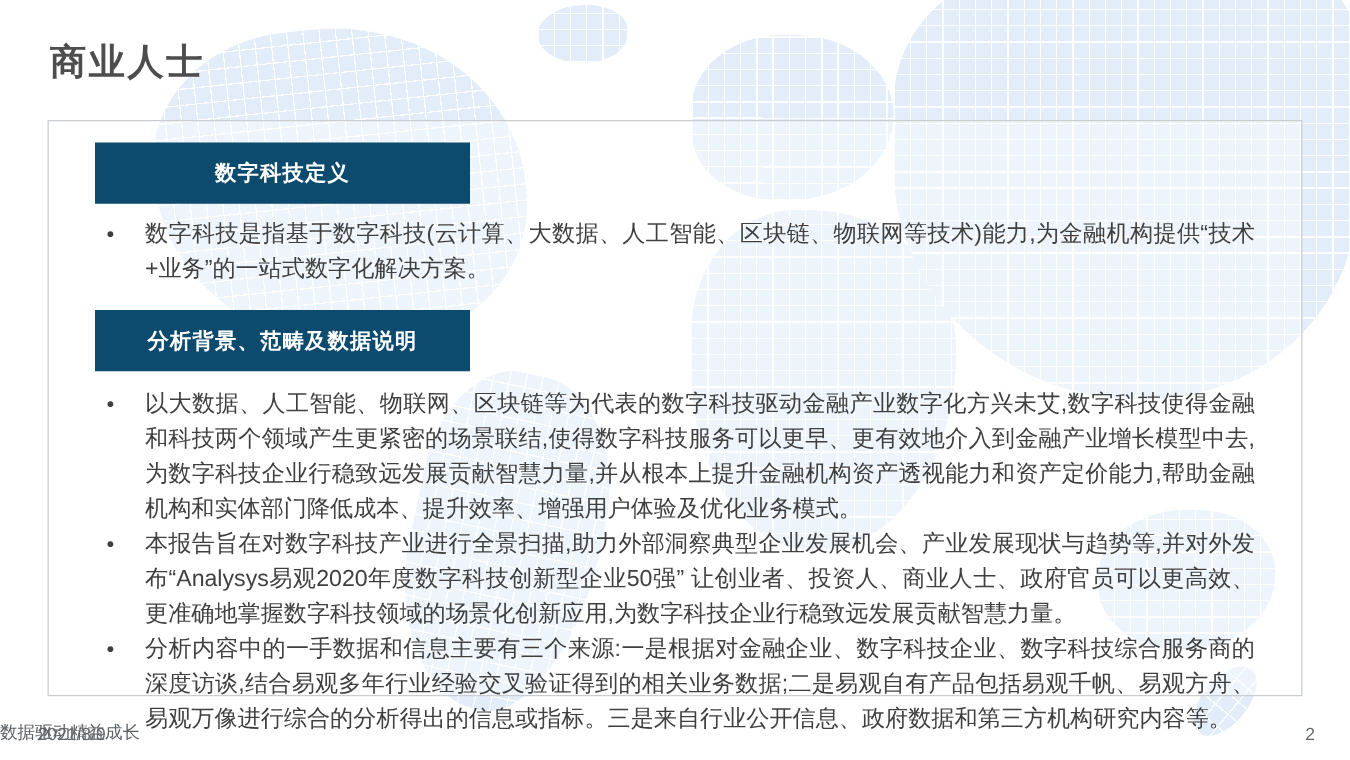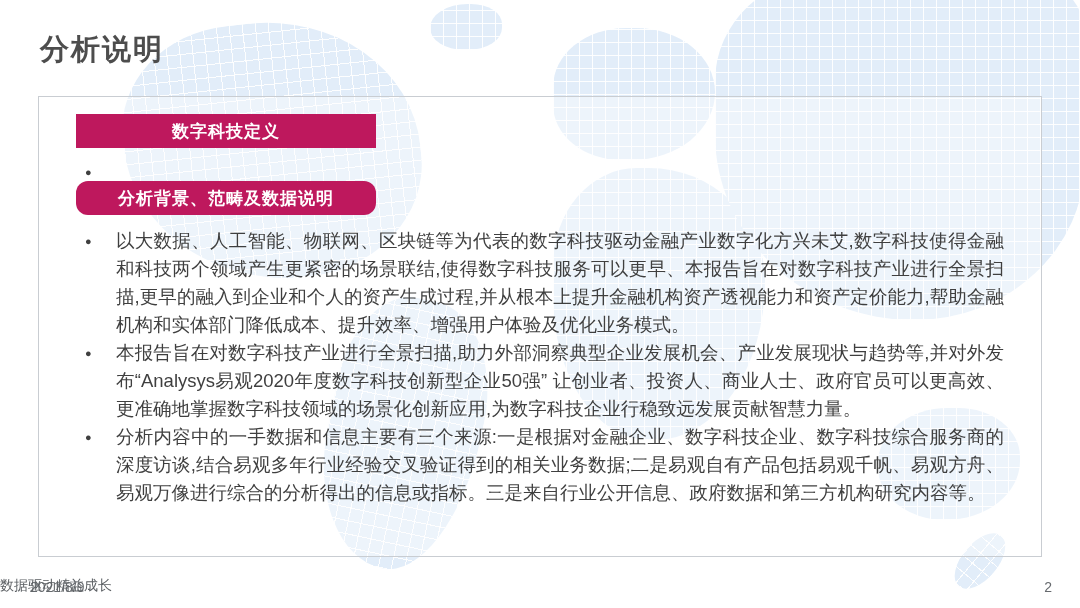--- a/index.html
+++ b/index.html
@@ -35,26 +35,26 @@
   }
 
   
   .card {
     position:absolute; left:38px; top:96px; width:1004px; height:461px;
     border:1px solid #c9cdd2;
     background:rgba(255,255,255,.38);
     padding:17px 37px 0 37px;
   }
   .section-bar {
-    width:300px; height:34px;
-    background:#be185d; color:#ffffff;
+    width:300px; height:49px;
+    background:#0c4a6e; color:#ffffff;
     font-size:17px; font-weight:bold; letter-spacing:1px;
     display:flex; align-items:center; justify-content:center;font-family:Liberation Mono, monospace;
   }
-  .bar-2 { margin-top:33px;border-radius:12px; }
+  .bar-2 { margin-top:19px; }
 
   ul.bullets { list-style:none; margin-top:10px; }
   ul.bullets-2 { margin-top:12px; }
   ul.bullets li {
     position:relative;
     padding-left:40px;
     font-size:18.5px; line-height:28px;
     color:#3f3f3f;
     text-align:justify;
   }
@@ -75,38 +75,39 @@
   <div class="map-chunk chunk-na"></div>
   <div class="map-chunk chunk-gl"></div>
   <div class="map-chunk chunk-sa"></div>
   <div class="map-chunk chunk-eu"></div>
   <div class="map-chunk chunk-af"></div>
   <div class="map-chunk chunk-as"></div>
   <div class="map-chunk chunk-au"></div>
   <div class="map-chunk chunk-nz"></div>
 </div>
 
-<h1 class="page-title">分析说明</h1>
+<h1 class="page-title">商业人士</h1>
 
 <div class="card">
 
   <div class="section-bar">数字科技定义</div>
 
   <ul class="bullets">
     <li>
       <span class="bullet-dot">●</span>
+      <span>数字科技是指基于数字科技(云计算、大数据、人工智能、区块链、物联网等技术)能力,为金融机构提供“技术+业务”的一站式数字化解决方案。</span>
     </li>
   </ul>
 
   <div class="section-bar bar-2">分析背景、范畴及数据说明</div>
 
   <ul class="bullets bullets-2">
     <li>
       <span class="bullet-dot">●</span>
-      <span>以大数据、人工智能、物联网、区块链等为代表的数字科技驱动金融产业数字化方兴未艾,数字科技使得金融和科技两个领域产生更紧密的场景联结,使得数字科技服务可以更早、本报告旨在对数字科技产业进行全景扫描,更早的融入到企业和个人的资产生成过程,并从根本上提升金融机构资产透视能力和资产定价能力,帮助金融机构和实体部门降低成本、提升效率、增强用户体验及优化业务模式。</span>
+      <span>以大数据、人工智能、物联网、区块链等为代表的数字科技驱动金融产业数字化方兴未艾,数字科技使得金融和科技两个领域产生更紧密的场景联结,使得数字科技服务可以更早、更有效地介入到金融产业增长模型中去,为数字科技企业行稳致远发展贡献智慧力量,并从根本上提升金融机构资产透视能力和资产定价能力,帮助金融机构和实体部门降低成本、提升效率、增强用户体验及优化业务模式。</span>
     </li>
     <li>
       <span class="bullet-dot">●</span>
       <span>本报告旨在对数字科技产业进行全景扫描,助力外部洞察典型企业发展机会、产业发展现状与趋势等,并对外发布“Analysys易观2020年度数字科技创新型企业50强” 让创业者、投资人、商业人士、政府官员可以更高效、更准确地掌握数字科技领域的场景化创新应用,为数字科技企业行稳致远发展贡献智慧力量。</span>
     </li>
     <li>
       <span class="bullet-dot">●</span>
       <span>分析内容中的一手数据和信息主要有三个来源:一是根据对金融企业、数字科技企业、数字科技综合服务商的深度访谈,结合易观多年行业经验交叉验证得到的相关业务数据;二是易观自有产品包括易观千帆、易观方舟、易观万像进行综合的分析得出的信息或指标。三是来自行业公开信息、政府数据和第三方机构研究内容等。</span>
     </li>
   </ul>

